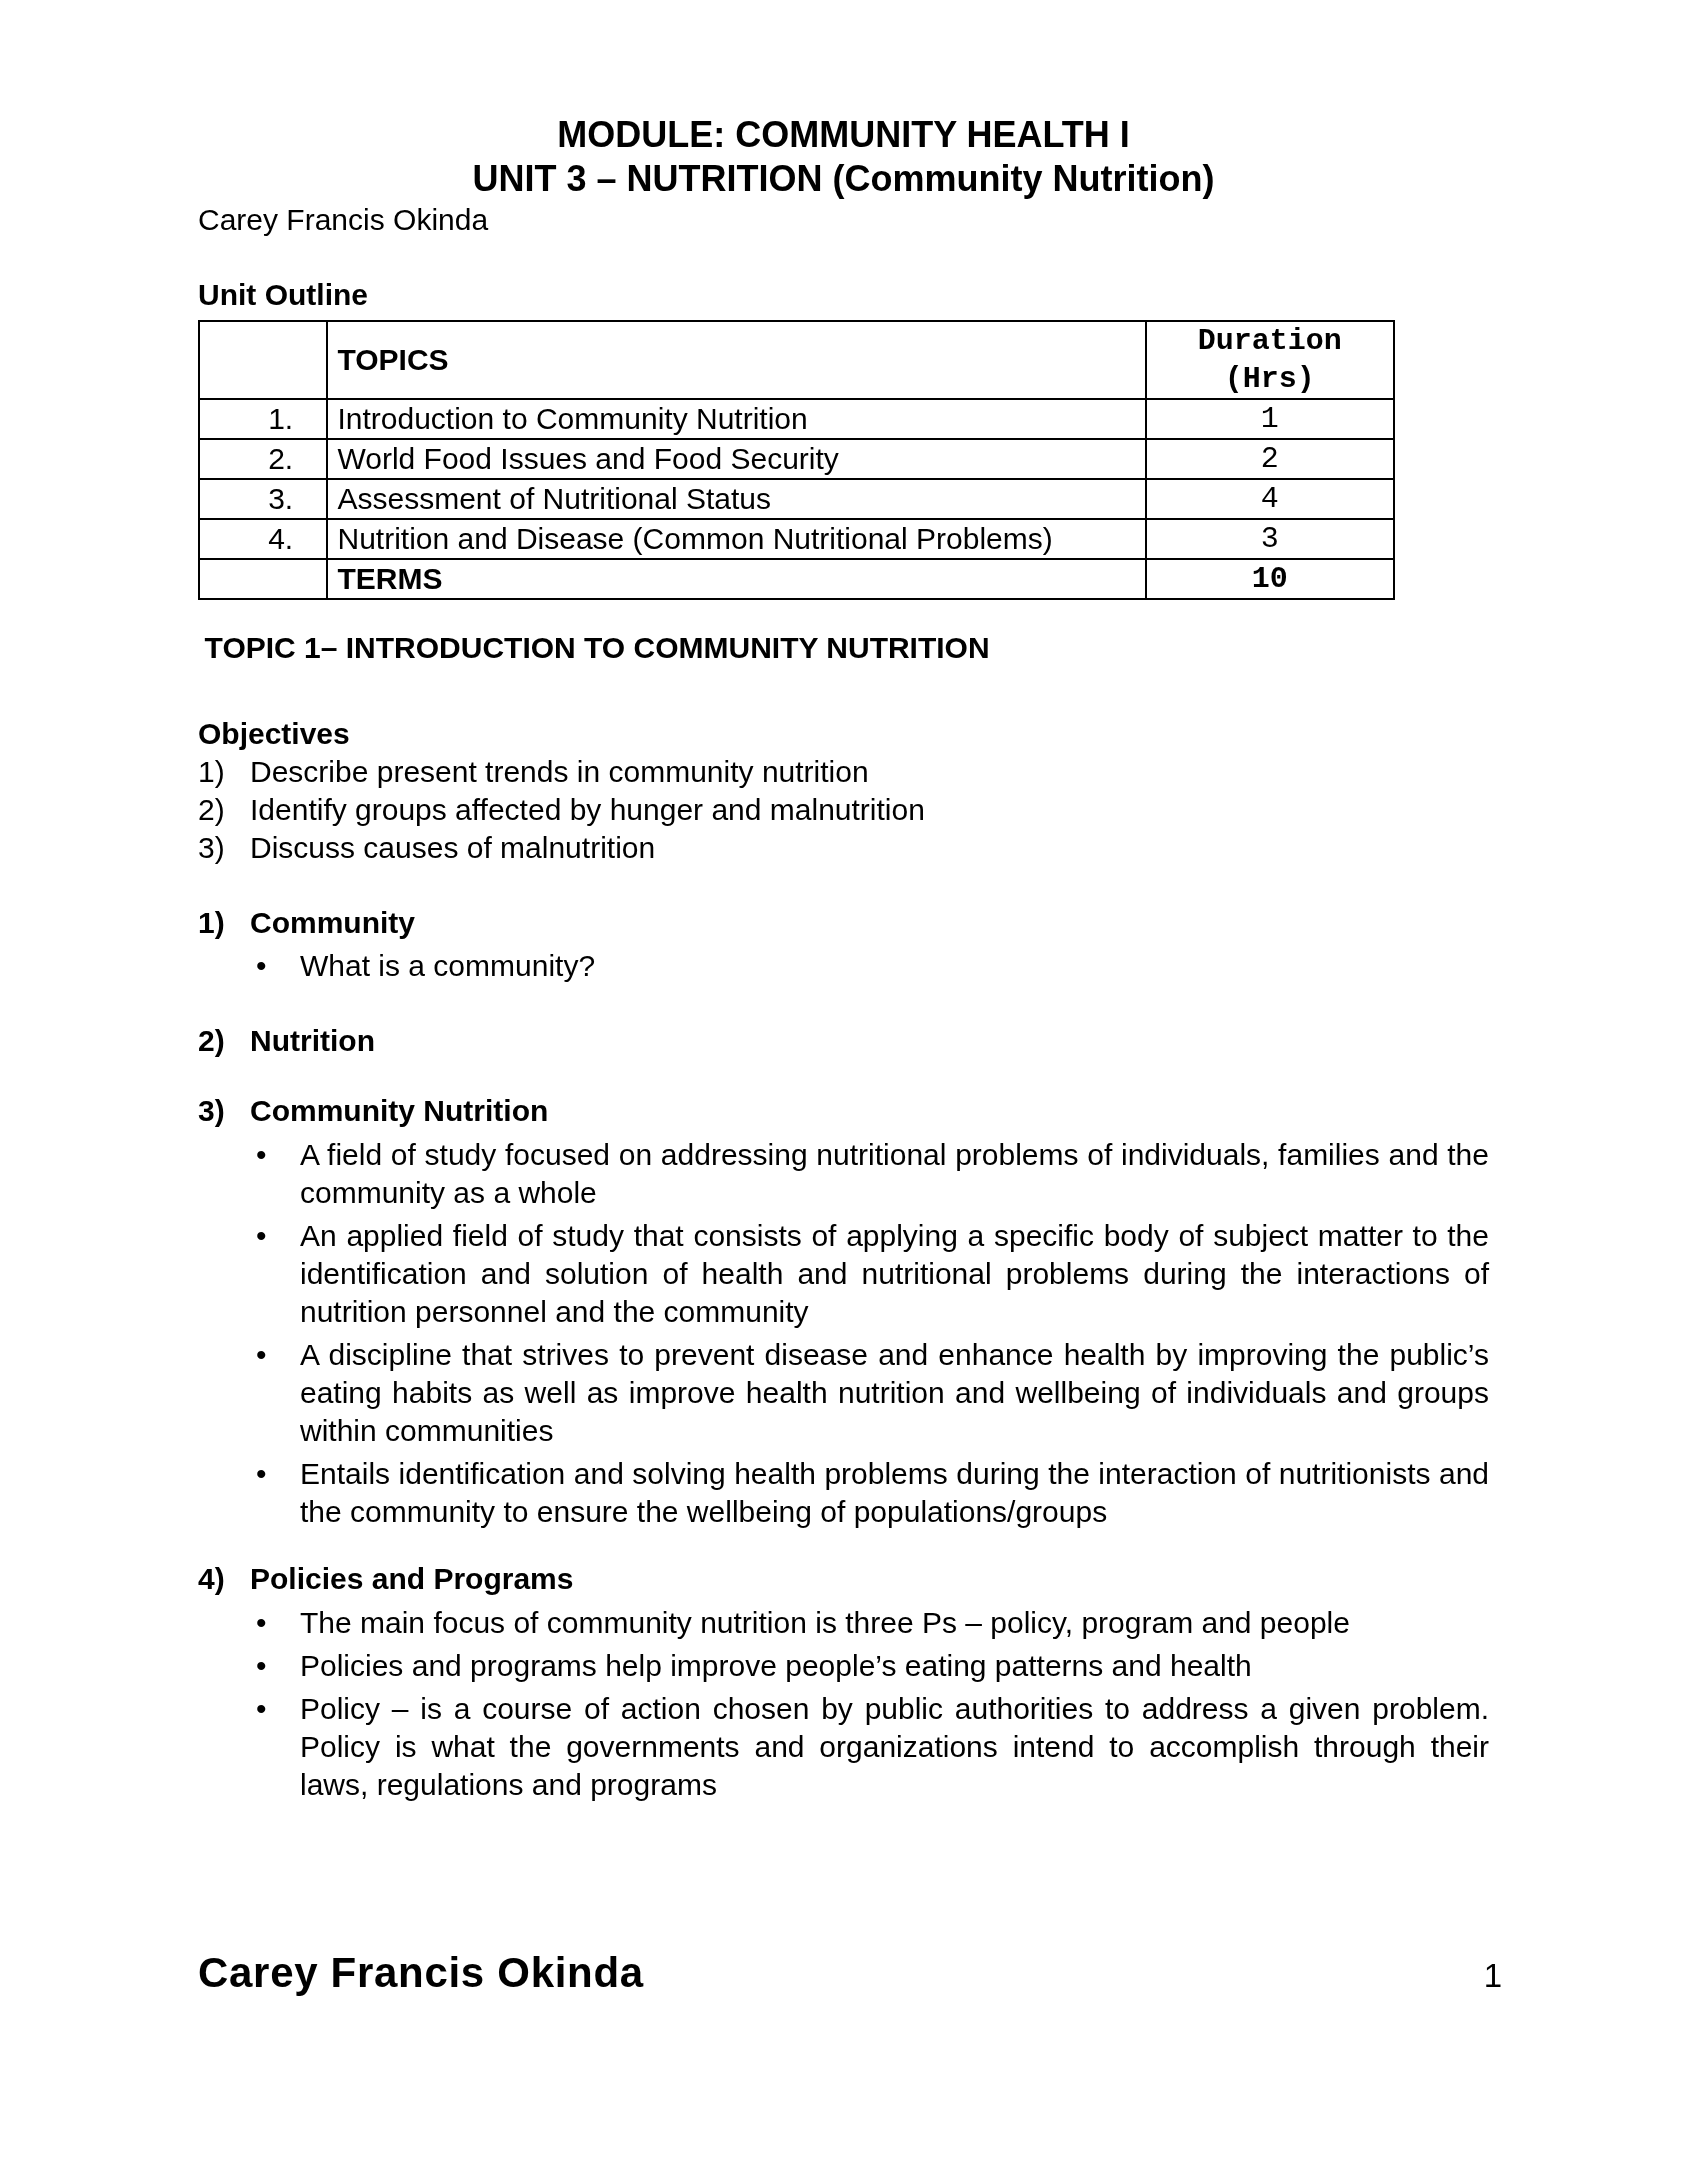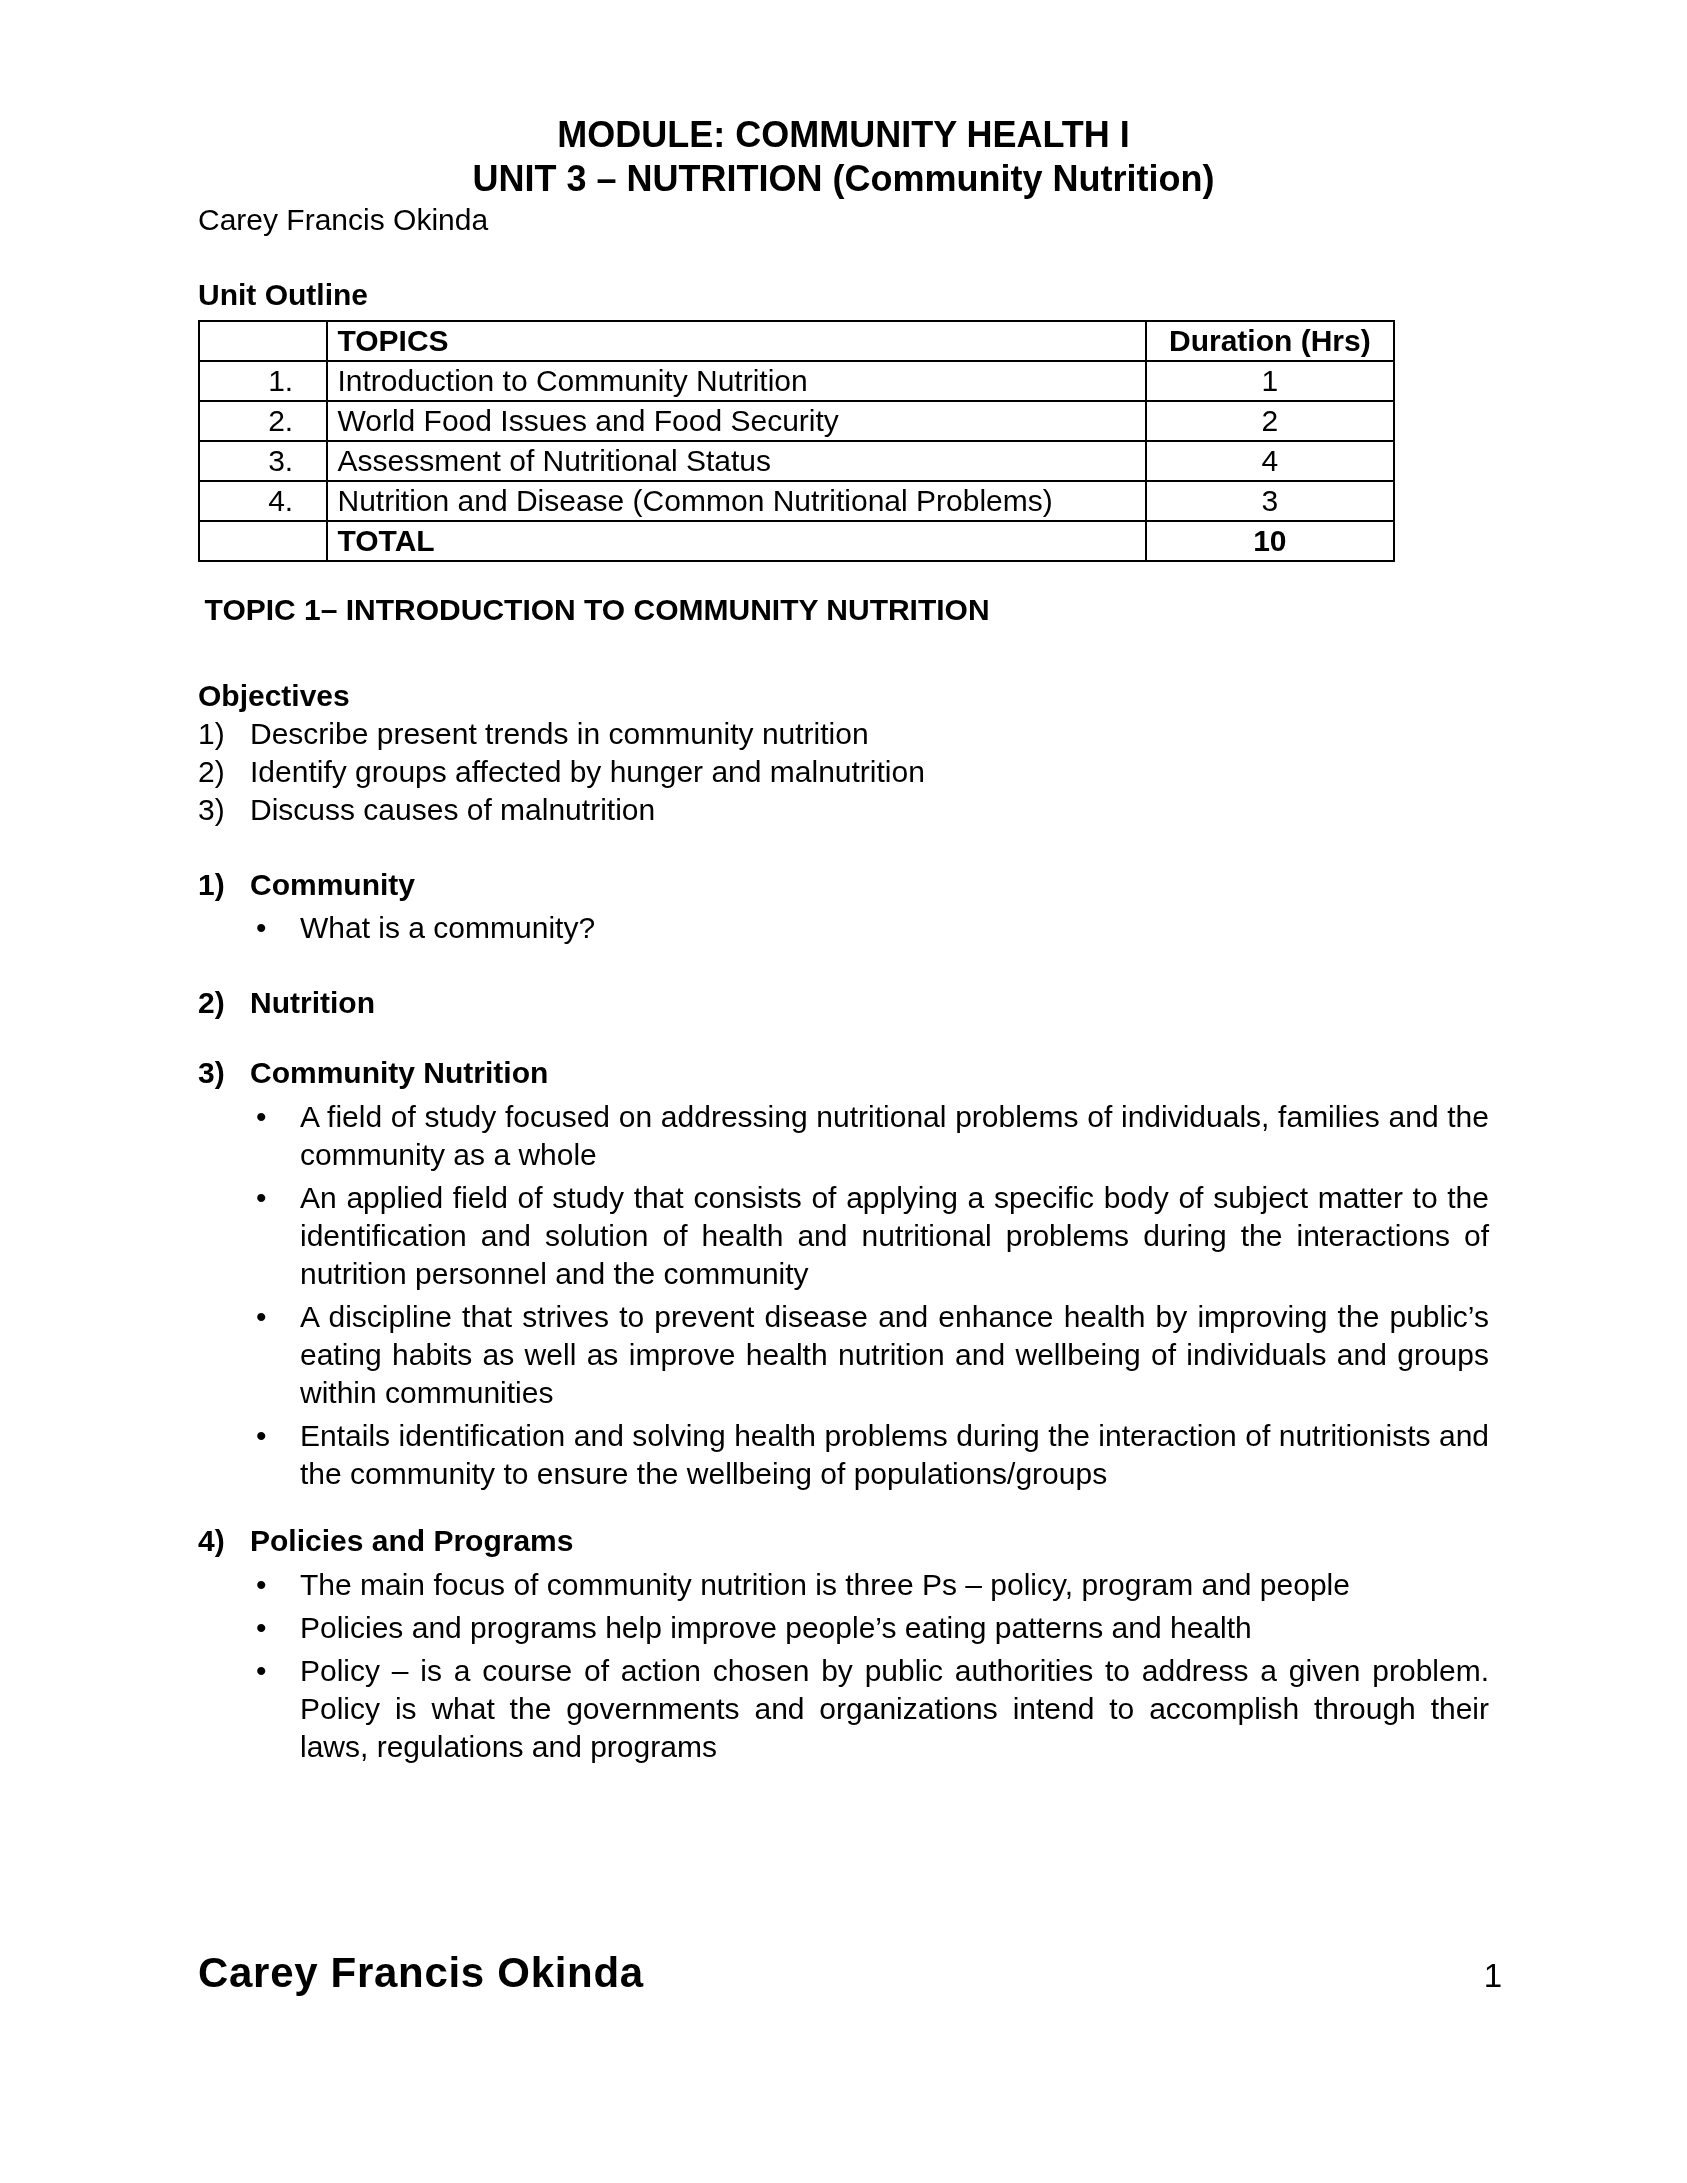--- a/index.html
+++ b/index.html
@@ -16,21 +16,21 @@
   .byline { line-height:38px; }
 
   .bold { font-weight:700; }
 
   .outline-heading { margin-top:37px; font-weight:700; }
 
   table.outline { border-collapse:collapse; margin-top:6px; width:1197px; table-layout:fixed; }
   table.outline td { border:2px solid #000; height:38px; vertical-align:middle; }
   td.c-num   { width:127px; text-align:right; padding-right:33px; }
   td.c-topic { width:811px; padding-left:9.3px;border-radius:18px; }
-  td.c-dur   { width:246px; text-align:center; }
+  td.c-dur   { width:246px; text-align:center;font-family:Liberation Mono, monospace; }
 
   .topic-heading { margin-top:29px; font-weight:700; padding-left:6.6px; }
 
   .mt-blank  { margin-top:48px; }
   .mt-term   { margin-top:37px; }
   .mt-term-s { margin-top:32px; }
   .mt-term4  { margin-top:29px; }
   .mt-plist  { margin-top:46px; }
 
   .li { display:flex; }
@@ -87,21 +87,21 @@
         <td class="c-topic">Assessment of Nutritional Status</td>
         <td class="c-dur">4</td>
       </tr>
       <tr>
         <td class="c-num">4.</td>
         <td class="c-topic">Nutrition and Disease (Common Nutritional Problems)</td>
         <td class="c-dur">3</td>
       </tr>
       <tr>
         <td class="c-num"></td>
-        <td class="c-topic bold">TOTAL</td>
+        <td class="c-topic bold">TERMS</td>
         <td class="c-dur bold">10</td>
       </tr>
     </tbody>
   </table>
 
   <div class="topic-heading">TOPIC 1– INTRODUCTION TO COMMUNITY NUTRITION</div>
 
   <div class="bold mt-blank">Objectives</div>
 
   <div class="li">

